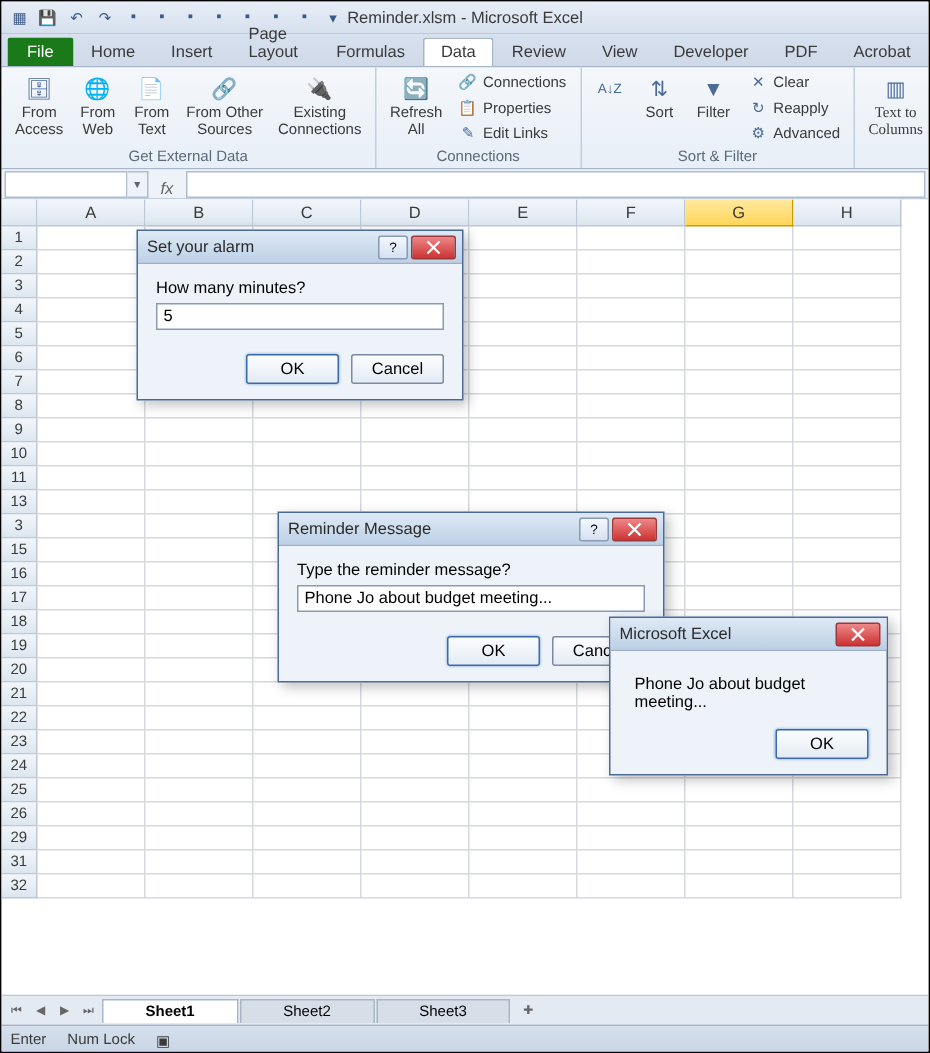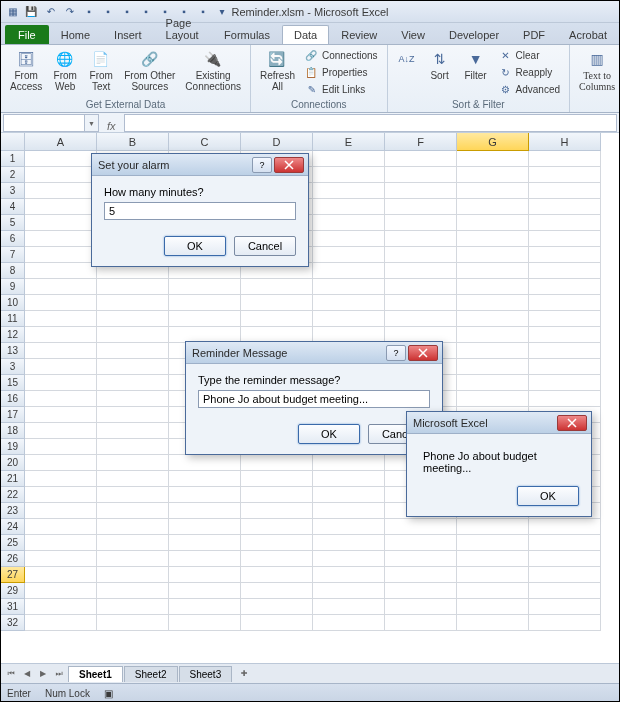--- a/index.html
+++ b/index.html
@@ -30,21 +30,21 @@
 .col-headers{display:flex;height:18px;position:sticky;top:0}
 .corner{width:24px;height:18px;background:linear-gradient(#f2f6fb,#dde6f0);border-right:1px solid #bcc8d8;border-bottom:1px solid #bcc8d8}
 .colh{width:72px;height:18px;background:linear-gradient(#f2f6fb,#dde6f0);border-right:1px solid #bcc8d8;border-bottom:1px solid #bcc8d8;text-align:center;font-size:11px;line-height:18px;color:#3a3a3a;cursor:pointer}
 .colh.sel{background:linear-gradient(#ffe9a0,#ffd659);border-color:#c99c00}
 .row{display:flex;height:16px}
 .rowh{width:24px;background:linear-gradient(#f2f6fb,#dde6f0);border-right:1px solid #bcc8d8;border-bottom:1px solid #bcc8d8;text-align:center;font-size:10px;line-height:16px;color:#3a3a3a;cursor:pointer}
 .rowh.sel{background:linear-gradient(#ffe9a0,#ffd659);border-color:#c99c00}
 .cell{width:72px;height:16px;border-right:1px solid #d4d8de;border-bottom:1px solid #d4d8de}
 .sheet-tabs{height:20px;background:#e4eaf2;display:flex;align-items:center;border-top:1px solid #bcc8d8;padding-left:2px}
 .nav-btn{width:16px;height:16px;display:flex;align-items:center;justify-content:center;font-size:8px;color:#666;cursor:pointer}
-.sheet-tab{padding:2px 10px;font-size:10px;background:#d6dee8;border:1px solid #aab6c6;border-bottom:none;margin-left:1px;cursor:pointer}
+.sheet-tab{padding:2px 28px;font-size:10px;background:#d6dee8;border:1px solid #aab6c6;border-bottom:none;margin-left:1px;cursor:pointer}
 .sheet-tab.active{background:#fff;font-weight:bold}
 .statusbar{height:20px;background:linear-gradient(#d6e0ee,#c8d4e4);display:flex;align-items:center;padding:0 6px;font-size:10px;color:#3a3a3a;border-top:1px solid #a7b5c8}
 .statusbar>span{margin-right:14px}
 
 .dialog{position:absolute;background:#eef3f9;border:1px solid #4a6a9a;box-shadow:3px 3px 8px rgba(0,0,0,.25);font-size:11px}
 .dlg-title{height:22px;background:linear-gradient(#dfe9f5,#bcd0e6);display:flex;align-items:center;justify-content:space-between;padding:0 4px;border-bottom:1px solid #9eb0c8}
 .dlg-title-text{font-size:11px;color:#2a2a2a;padding-left:2px}
 .dlg-ctrls{display:flex;gap:2px}
 .dlg-help{width:20px;height:16px;border:1px solid #8a9ab2;background:linear-gradient(#f4f8ff,#d5e0f0);font-size:9px;text-align:center;line-height:14px;cursor:pointer;border-radius:2px}
 .dlg-close{width:30px;height:16px;border:1px solid #9a3a3a;background:linear-gradient(#e88,#c33);border-radius:2px;display:flex;align-items:center;justify-content:center;cursor:pointer}
@@ -326,31 +326,20 @@
         <div class="cell"></div>
         <div class="cell"></div>
         <div class="cell"></div>
         <div class="cell"></div>
         <div class="cell"></div>
         <div class="cell"></div>
         <div class="cell"></div>
         <div class="cell"></div>
       </div>
       <div class="row">
-        <div class="rowh">12</div>
-        <div class="cell"></div>
-        <div class="cell"></div>
-        <div class="cell"></div>
-        <div class="cell"></div>
-        <div class="cell"></div>
-        <div class="cell"></div>
-        <div class="cell"></div>
-        <div class="cell"></div>
-      </div>
-      <div class="row">
         <div class="rowh">13</div>
         <div class="cell"></div>
         <div class="cell"></div>
         <div class="cell"></div>
         <div class="cell"></div>
         <div class="cell"></div>
         <div class="cell"></div>
         <div class="cell"></div>
         <div class="cell"></div>
       </div>
@@ -481,31 +470,20 @@
         <div class="cell"></div>
         <div class="cell"></div>
         <div class="cell"></div>
         <div class="cell"></div>
         <div class="cell"></div>
         <div class="cell"></div>
         <div class="cell"></div>
       </div>
       <div class="row">
         <div class="rowh">26</div>
-        <div class="cell"></div>
-        <div class="cell"></div>
-        <div class="cell"></div>
-        <div class="cell"></div>
-        <div class="cell"></div>
-        <div class="cell"></div>
-        <div class="cell"></div>
-        <div class="cell"></div>
-      </div>
-      <div class="row">
-        <div class="rowh sel">27</div>
         <div class="cell"></div>
         <div class="cell"></div>
         <div class="cell"></div>
         <div class="cell"></div>
         <div class="cell"></div>
         <div class="cell"></div>
         <div class="cell"></div>
         <div class="cell"></div>
       </div>
       <div class="row">

